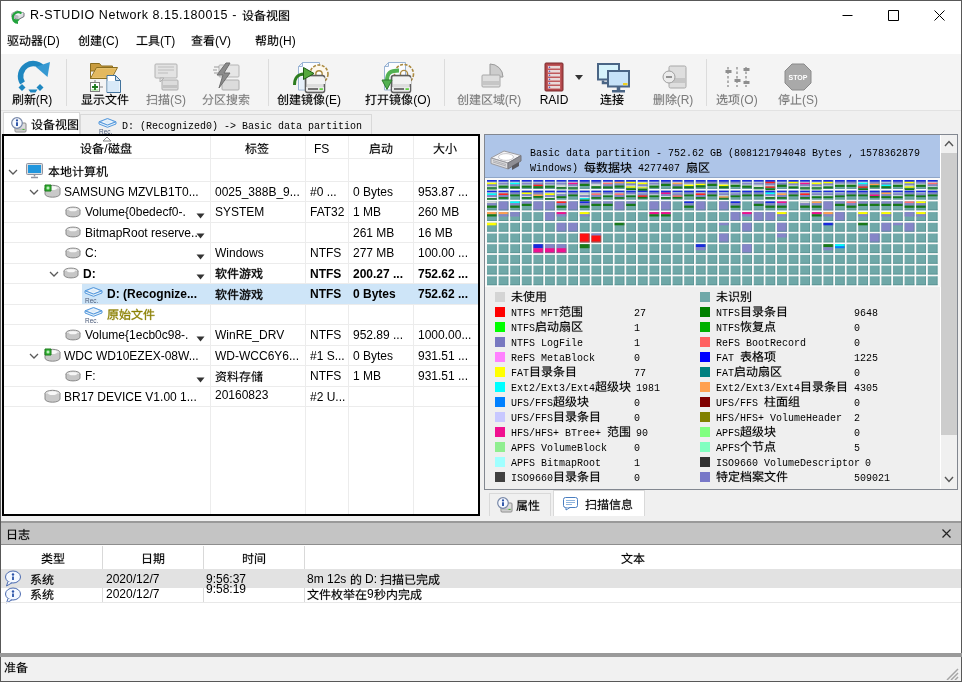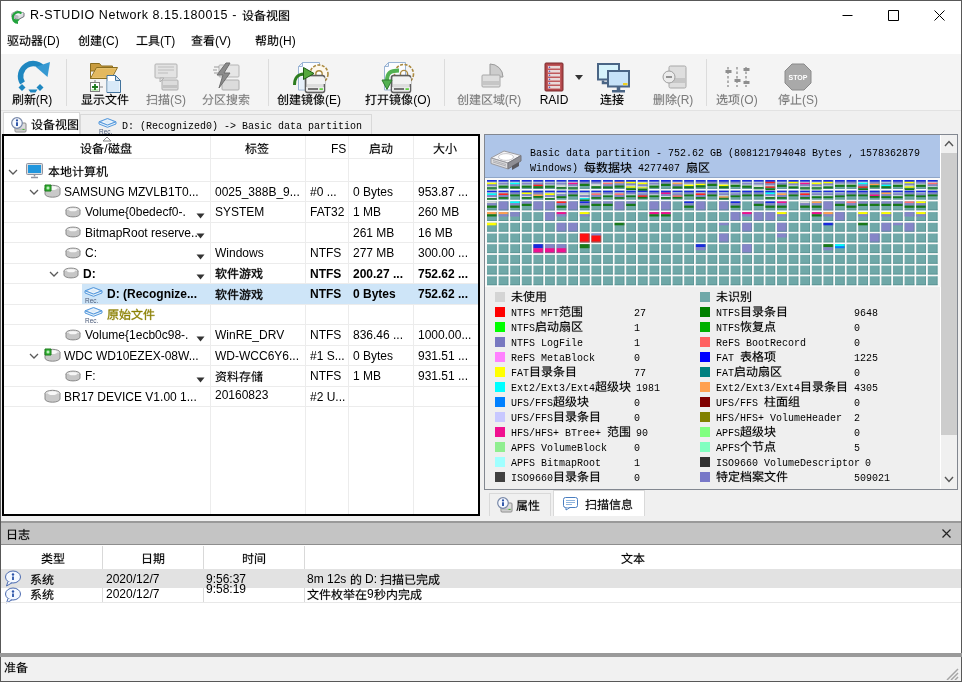--- a/index.html
+++ b/index.html
@@ -445,21 +445,21 @@
       <use href="#u78c1" xlink:href="#u78c1" x="0" y="12" stroke="#000" stroke-width="0.15"></use>
       <use href="#u76d8" xlink:href="#u76d8" x="12" y="12" stroke="#000" stroke-width="0.15"></use>
     </g>
   </svg>
 <svg class="ab" style="left:245px;top:141px" width="24" height="15" fill="#000">
     <g>
       <use href="#u6807" xlink:href="#u6807" x="0" y="12" stroke="#000" stroke-width="0.15"></use>
       <use href="#u7b7e" xlink:href="#u7b7e" x="12" y="12" stroke="#000" stroke-width="0.15"></use>
     </g>
   </svg>
-<div class="ab s12" style="left:331px;top:141.8px">FS</div>
+<div class="ab s12" style="left:314px;top:141.8px">FS</div>
 <svg class="ab" style="left:369px;top:141px" width="24" height="15" fill="#000">
     <g>
       <use href="#u542f" xlink:href="#u542f" x="0" y="12" stroke="#000" stroke-width="0.15"></use>
       <use href="#u52a8" xlink:href="#u52a8" x="12" y="12" stroke="#000" stroke-width="0.15"></use>
     </g>
   </svg>
 <svg class="ab" style="left:433px;top:141px" width="24" height="15" fill="#000">
     <g>
       <use href="#u5927" xlink:href="#u5927" x="0" y="12" stroke="#000" stroke-width="0.15"></use>
       <use href="#u5c0f" xlink:href="#u5c0f" x="12" y="12" stroke="#000" stroke-width="0.15"></use>
@@ -544,21 +544,21 @@
 <path d="M1 4 V8 A7 2.9 0 0 0 15 8 V4" fill="#c6c6c6" stroke="#8a8a8a"></path>
 <ellipse cx="8" cy="3.8" rx="4" ry="1.5" fill="#f6f6f6"></ellipse>
   </svg>
 <div class="ab s12" style="left:85px;top:246.3px">C:</div>
 <svg class="ab" style="left:196px;top:253.5px" width="9" height="6">
     <path d="M0.5 0.5 L8.5 0.5 L4.5 5.5 Z" fill="#333"></path>
   </svg>
 <div class="ab s12" style="left:215px;top:246.3px">Windows</div>
 <div class="ab s12" style="left:310px;top:246.3px">NTFS</div>
 <div class="ab s12" style="left:353px;top:246.3px">277 MB</div>
-<div class="ab s12" style="left:418px;top:246.3px">300.00 ...</div>
+<div class="ab s12" style="left:418px;top:246.3px">100.00 ...</div>
 <svg class="ab" style="left:49px;top:271px" width="10" height="6">
     <path d="M1 1 L5 5 L9 1" fill="none" stroke="#5a5a5a" stroke-width="1.3"></path>
   </svg>
 <svg class="ab" style="left:63px;top:267px" width="16" height="12">
 <ellipse cx="8" cy="4" rx="7" ry="2.9" fill="#e4e4e4" stroke="#8a8a8a"></ellipse>
 <path d="M1 4 V8 A7 2.9 0 0 0 15 8 V4" fill="#c6c6c6" stroke="#8a8a8a"></path>
 <ellipse cx="8" cy="3.8" rx="4" ry="1.5" fill="#f6f6f6"></ellipse>
   </svg>
 <div class="ab s12b" style="left:83px;top:266.8px">D:</div>
 <svg class="ab" style="left:196px;top:274px" width="9" height="6">
@@ -611,21 +611,21 @@
 <ellipse cx="8" cy="4" rx="7" ry="2.9" fill="#e4e4e4" stroke="#8a8a8a"></ellipse>
 <path d="M1 4 V8 A7 2.9 0 0 0 15 8 V4" fill="#c6c6c6" stroke="#8a8a8a"></path>
 <ellipse cx="8" cy="3.8" rx="4" ry="1.5" fill="#f6f6f6"></ellipse>
   </svg>
 <div class="ab s12" style="left:85px;top:328.3px">Volume{1ecb0c98-.</div>
 <svg class="ab" style="left:196px;top:335.5px" width="9" height="6">
     <path d="M0.5 0.5 L8.5 0.5 L4.5 5.5 Z" fill="#333"></path>
   </svg>
 <div class="ab s12" style="left:215px;top:328.3px">WinRE_DRV</div>
 <div class="ab s12" style="left:310px;top:328.3px">NTFS</div>
-<div class="ab s12" style="left:353px;top:328.3px">836.46 ...</div>
+<div class="ab s12" style="left:353px;top:328.3px">952.89 ...</div>
 <div class="ab s12" style="left:418px;top:328.3px">1000.00...</div>
 <svg class="ab" style="left:29px;top:353px" width="10" height="6">
     <path d="M1 1 L5 5 L9 1" fill="none" stroke="#5a5a5a" stroke-width="1.3"></path>
   </svg>
 <svg class="ab" style="left:44px;top:348px" width="17" height="15">
 <ellipse cx="8.5" cy="4.5" rx="7.5" ry="3.2" fill="#e8e8e8" stroke="#8a8a8a"></ellipse>
 <path d="M1 4.5 V10 A7.5 3.2 0 0 0 16 10 V4.5" fill="#c9c9c9" stroke="#8a8a8a"></path>
 <ellipse cx="8.5" cy="4.2" rx="4.5" ry="1.8" fill="#f8f8f8"></ellipse>
 <path d="M1 1 h6 v6 h-6 z" fill="#35b335" stroke="#1a7a1a"></path>
     <path d="M2.5 4 h3 M4 2.5 v3" stroke="#eaffea"></path>

